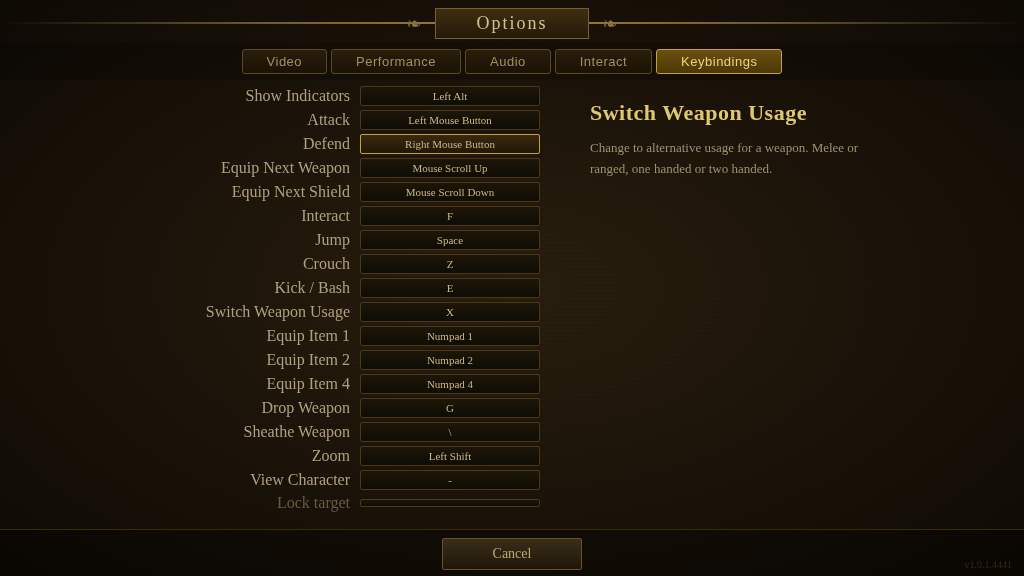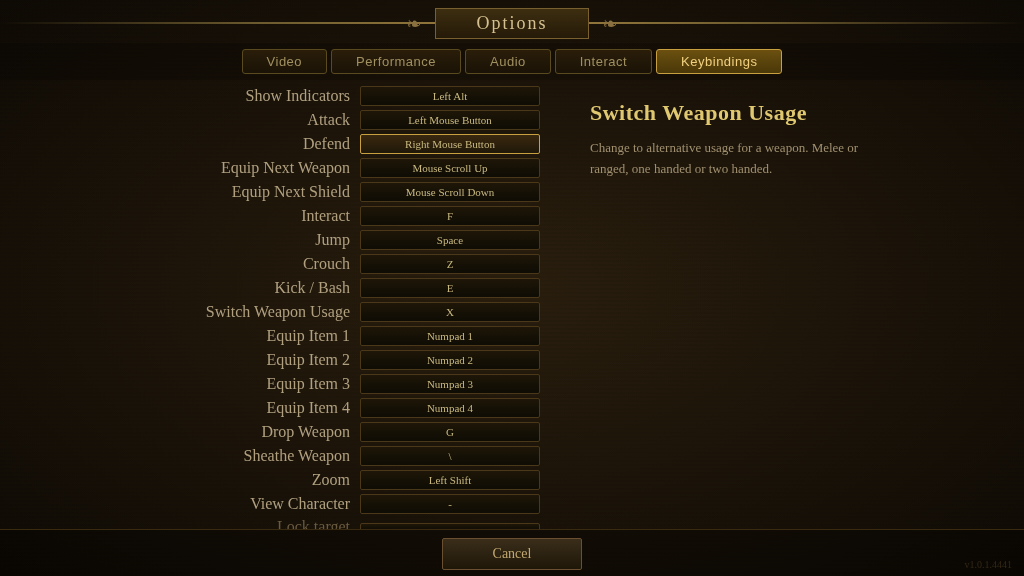--- a/index.html
+++ b/index.html
@@ -307,24 +307,20 @@
         </div>
         <div class="keybinding-row">
           <span class="keybinding-label">Equip Item 1</span>
           <div class="key-button">Numpad 1</div>
         </div>
         <div class="keybinding-row">
           <span class="keybinding-label">Equip Item 2</span>
           <div class="key-button">Numpad 2</div>
         </div>
         <div class="keybinding-row">
-          <span class="keybinding-label">Equip Item 3</span>
-          <div class="key-button">Numpad 3</div>
-        </div>
-        <div class="keybinding-row">
           <span class="keybinding-label">Equip Item 4</span>
           <div class="key-button">Numpad 4</div>
         </div>
         <div class="keybinding-row">
           <span class="keybinding-label">Drop Weapon</span>
           <div class="key-button">G</div>
         </div>
         <div class="keybinding-row">
           <span class="keybinding-label">Sheathe Weapon</span>
           <div class="key-button">\</div>

